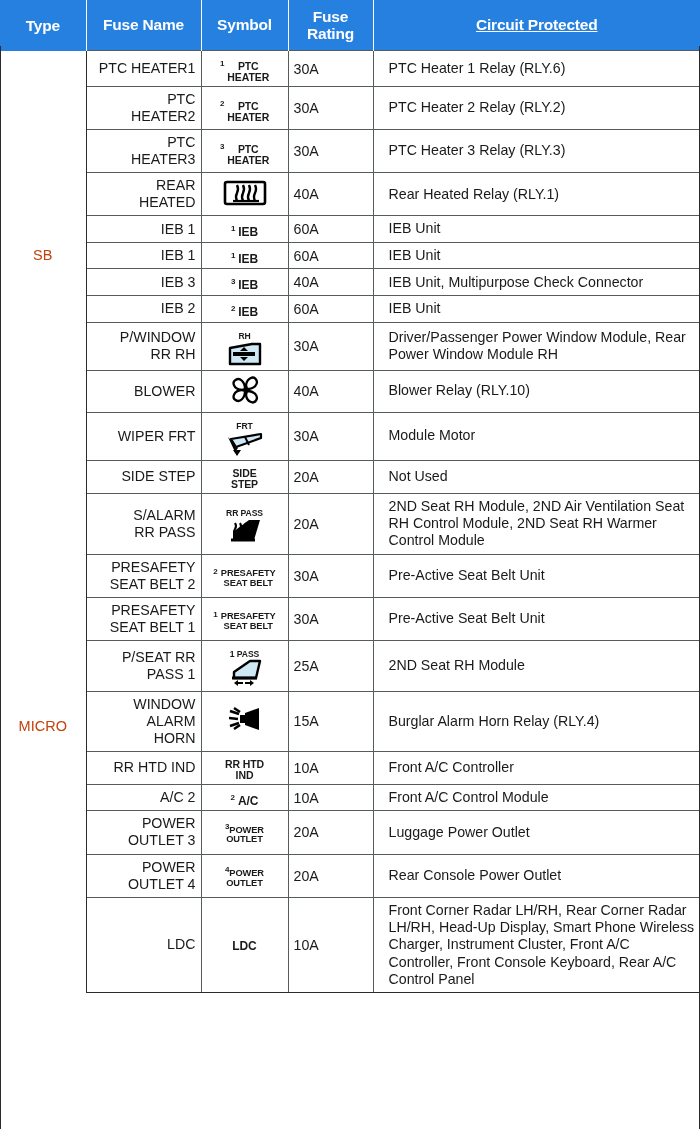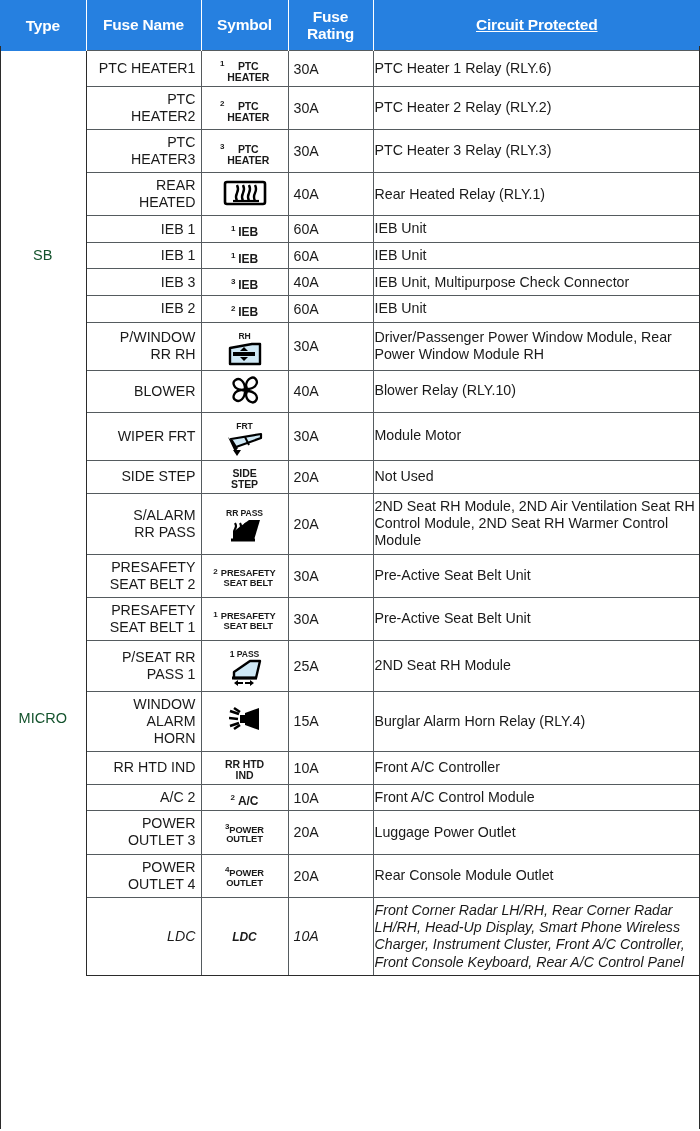--- a/index.html
+++ b/index.html
@@ -54,46 +54,46 @@
     padding: 4px 5px;
     font-size: 14.2px;
     vertical-align: middle;
     background: #ffffff;
   }
   #fuse-table tbody td.c-type {
     border-right: 1.6px solid #2b2b2b;
     border-top: none;
     text-align: center;
     font-size: 14.5px;
-    color: #14532d;
+    color: #c2410c;
     border-left: none;
   }
   #fuse-table tbody td.c-name {
     text-align: right;
     line-height: 1.2;
   }
   #fuse-table tbody td.c-symbol {
     text-align: center;
     padding: 3px 2px;
   }
   #fuse-table tbody td.c-rating {
     text-align: left;
   }
   #fuse-table tbody td.c-circuit {
     text-align: left;
     line-height: 1.22;
     border-right: none;
-    padding-left: 1px;
+    padding-left: 15px;
     padding-right: 4px;
   }
 
   
   tr.section-start td { border-top: 1.8px solid #2b2b2b; }
   tr.first-row td     { border-top: 1.4px solid #2b2b2b; }
-  tbody tr:last-child td { border-bottom: 1.6px solid #2b2b2b; font-style: italic; }
+  tbody tr:last-child td { border-bottom: 1.6px solid #2b2b2b; }
 
   
   #table-wrap {
     position: relative;
     width: 624px;
   }
   #outer-frame {
     position: absolute;
     left: 0; top: 46px;
     width: 698px;
@@ -437,21 +437,21 @@
           <td class="c-rating">20A</td>
           <td class="c-circuit">Luggage Power Outlet</td>
         </tr>
         <tr class="">
           <td class="c-name"><span>POWER</span><br><span>OUTLET 4</span></td>
           <td class="c-symbol"><span class="sym">
               <span class="sym-text sm"><span class="sup-inline">4</span>POWER</span>
               <span class="sym-text sm">OUTLET</span>
             </span></td>
           <td class="c-rating">20A</td>
-          <td class="c-circuit">Rear Console Module Outlet</td>
+          <td class="c-circuit">Rear Console Power Outlet</td>
         </tr>
         <tr class="">
           <td class="c-name"><span>LDC</span></td>
           <td class="c-symbol"><span class="sym">
               <span class="sym-text big">LDC</span>
             </span></td>
           <td class="c-rating">10A</td>
           <td class="c-circuit">Front Corner Radar LH/RH, Rear Corner Radar LH/RH, Head-Up Display, Smart Phone Wireless Charger, Instrument Cluster, Front A/C Controller, Front Console Keyboard, Rear A/C Control Panel</td>
         </tr>
       </tbody>

